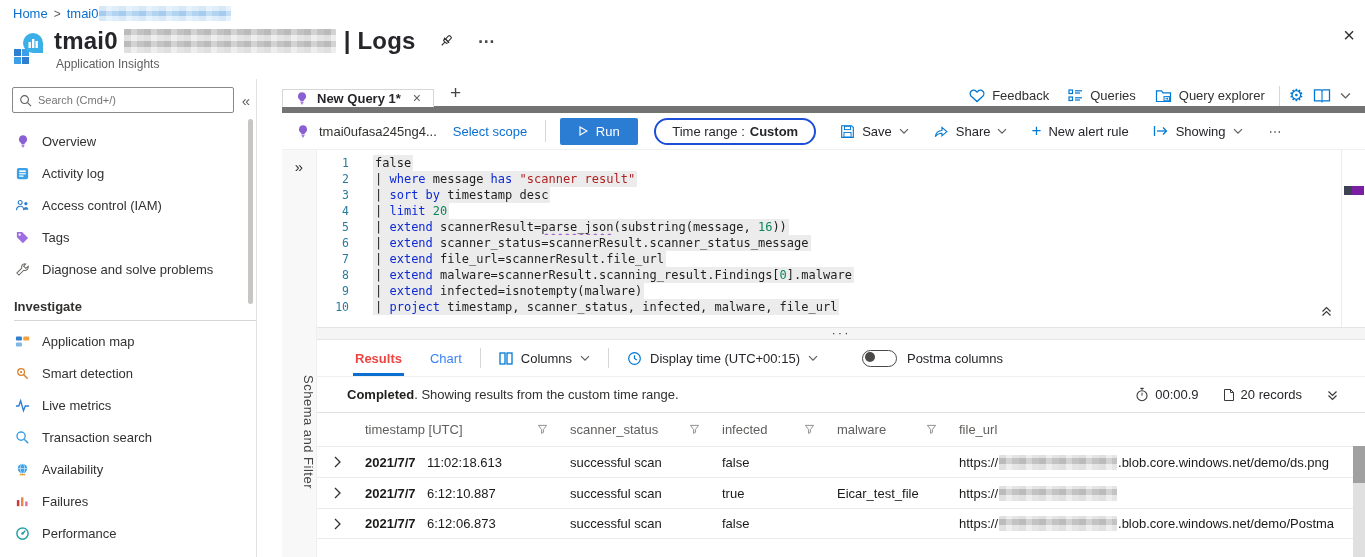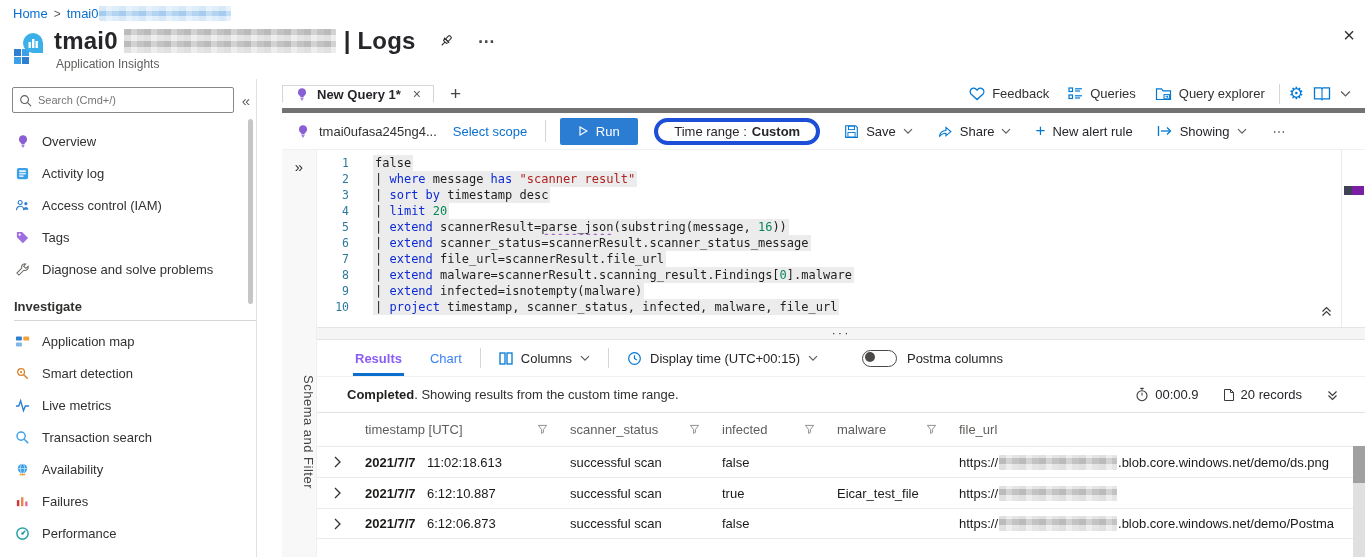--- a/index.html
+++ b/index.html
@@ -43,37 +43,37 @@
   .nav { margin-top:12px; }
   .nav-item { display:flex; align-items:center; height:32px; padding-left:14px; cursor:pointer; }
   .nav-ic { width:17px; display:flex; justify-content:center; }
   .nav-lb { margin-left:11px; color:#323130; }
   .sec-head { font-weight:700; padding:14px 0 6px 14px; color:#323130; }
   .sec-rule { border:none; border-top:1px solid #d6d6d6; margin:0 0 4px 14px; }
   .sb-scroll { position:absolute; top:40px; right:3px; width:5px; height:185px; background:#c8c6c4; border-radius:3px; }
 
   
   .main { flex:1; display:flex; flex-direction:column; min-width:0; padding-left:25px; }
-  .tab-row { display:flex; align-items:center; height:34px; border-bottom:5px solid #737373; }
+  .tab-row { display:flex; align-items:flex-end; height:34px; border-bottom:7px solid #737373; }
   .tab { display:flex; align-items:center; gap:8px; padding:0 12px; border:1px solid #d6d6d6; border-bottom:1px solid #fff; margin-bottom:-1px; background:#fff; cursor:pointer; }
   .tab-lb { font-weight:700; color:#26252a; }
   .tab-x { color:#605e5c; font-size:14px; margin-left:4px; cursor:pointer; }
   .newtab { align-self:center; margin-left:16px; font-size:19px; color:#484644; cursor:pointer; line-height:1; }
   .tr-actions { margin-left:auto; display:flex; align-items:center; gap:9px; padding-right:14px; }
   .act { display:flex; align-items:center; gap:7px; color:#323130; cursor:pointer; padding:0 5px; }
   .vdiv { width:1px; height:20px; background:#d6d6d6; }
   .gear-ic { font-size:17px; color:#0078d4; cursor:pointer; }
 
   .cmd-row { height:37px; display:flex; align-items:center; gap:0; padding-left:14px; border-bottom:1px solid #f0f0f0; }
   .scope-name { margin-left:9px; color:#323130; }
   .link { color:#0b6fd0; cursor:pointer; }
   .sel-scope { margin-left:16px; }
   .cmd-div { width:1px; height:22px; background:#d6d6d6; margin:0 14px 0 18px; }
   .run-btn { display:flex; align-items:center; justify-content:center; gap:8px; width:78px; height:27px; background:#2b7cd3; color:#fff; border-radius:2px; cursor:pointer; font-size:13px; }
-  .time-pill { display:flex; align-items:center; gap:5px; border:4px solid #1d4ed8; border-radius:14px; height:27px; padding:0 16px; margin-left:16px; cursor:pointer; color:#26252a; }
+  .time-pill { display:flex; align-items:center; gap:5px; border:2px solid #1d4ed8; border-radius:14px; height:27px; padding:0 16px; margin-left:16px; cursor:pointer; color:#26252a; }
   .time-pill b { font-weight:700; }
   .cmd-act { display:flex; align-items:center; gap:7px; margin-left:24px; cursor:pointer; color:#26252a; }
   .cmd-more { margin-left:26px; color:#484644; letter-spacing:1px; cursor:pointer; }
   .plus-ic { color:#0078d4; font-size:17px; font-weight:400; }
 
   
   .work { flex:1; display:flex; min-height:0; }
   .schema-strip { width:35px; flex:0 0 auto; background:#f8f8f8; border-right:1px solid #efefef; position:relative; }
   .expand-gl { position:absolute; top:8px; left:0; width:100%; text-align:center; font-size:15px; color:#323130; cursor:pointer; }
   .schema-lb { position:absolute; top:225px; left:0; width:100%; display:flex; justify-content:center;
@@ -93,21 +93,21 @@
   .emark { position:absolute; top:36px; right:1px; width:20px; height:9px; display:flex; }
   .emark i { display:block; height:100%; }
   .emark .m1 { width:8px; background:#3e4254; }
   .emark .m2 { width:12px; background:#7a1fa2; }
   .collapse-ed { position:absolute; right:32px; bottom:6px; cursor:pointer; }
 
   .splitter { height:13px; background:#f5f5f5; border-top:1px solid #e4e4e4; border-bottom:1px solid #e4e4e4; text-align:center; line-height:9px; color:#444; font-size:13px; letter-spacing:2px; cursor:row-resize; }
 
   
   .res-bar { height:37px; display:flex; align-items:center; padding-left:36px; border-bottom:1px solid #f0f0f0; }
-  .res-tab { font-weight:700; color:#8b5cf6; position:relative; cursor:pointer; padding:0 2px; }
+  .res-tab { font-weight:700; color:#ef4444; position:relative; cursor:pointer; padding:0 2px; }
   .res-tab::after { content:""; position:absolute; left:0; right:0; bottom:-10px; height:3px; background:#0b6fd0; }
   .chart-tab { margin-left:26px; color:#3b82f6; cursor:pointer; }
   .res-div { width:1px; height:20px; background:#d6d6d6; margin:0 18px; }
   .res-act { display:flex; align-items:center; gap:8px; color:#26252a; cursor:pointer; }
   .toggle { width:35px; height:17px; border:1.5px solid #4a4947; border-radius:10px; margin-left:44px; position:relative; cursor:pointer; flex:0 0 auto; }
   .toggle .knob { position:absolute; left:2px; top:1.5px; width:10px; height:10px; border-radius:50%; background:#4a4947; }
   .toggle-lb { margin-left:10px; color:#26252a; }
 
   
   .status-row { height:36px; display:flex; align-items:center; padding-left:30px; border-bottom:1px solid #e1e1e1; }

